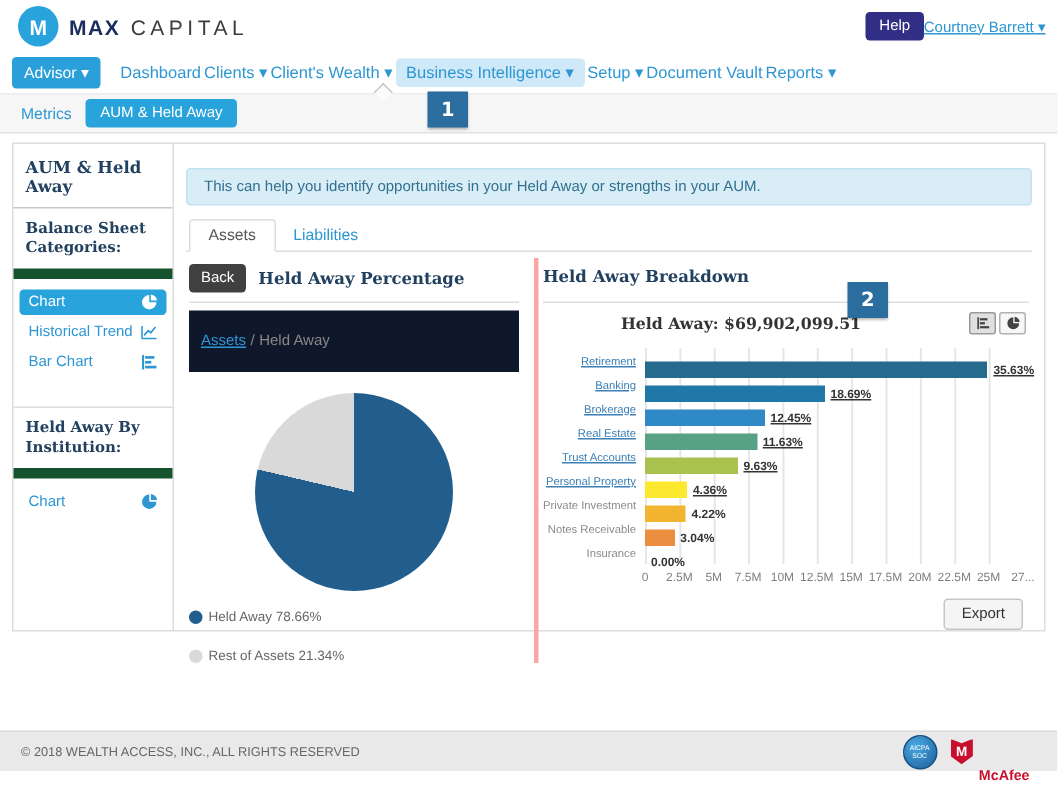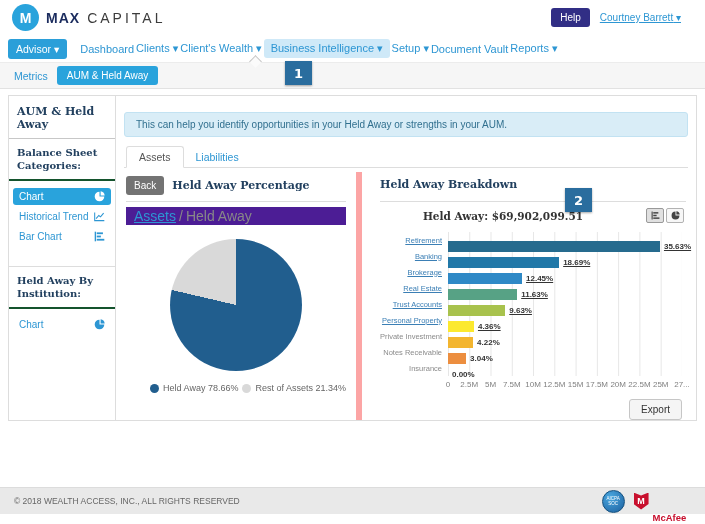--- a/index.html
+++ b/index.html
@@ -8,21 +8,21 @@
     position: relative; width: 705px; height: 524px; overflow: hidden;
     background:#fff; font-family:"Liberation Sans", sans-serif; color:#333;
   }
   
   header { position:absolute; top:0; left:0; right:0; height:36px; background:#fff; }
   .brand { position:absolute; left:12px; top:4px; display:flex; align-items:center; gap:7px; cursor:pointer; }
   .logo-circle { width:27px; height:27px; border-radius:50%; background:#29a3dc; color:#fff;
     display:flex; align-items:center; justify-content:center; font-weight:bold; font-size:14px; }
   .brand-max { font-size:14px; font-weight:800; color:#1b2c5e; letter-spacing:1px; }
   .brand-cap { font-size:14px; font-weight:400; color:#3c3c3c; letter-spacing:3px; }
-  .header-right { position:absolute; right:24px; top:8px; display:flex; align-items:center; gap:10px; }
+  .header-right { position:absolute; right:8px; top:8px; display:flex; align-items:center; }
   .help-btn { background:#312e85; color:#fff; border:none; border-radius:3px; font-size:10px;
     padding:4px 9px; font-family:inherit; cursor:pointer; }
   .user-link { color:#2d96d3; font-size:10px; text-decoration:underline; cursor:pointer; }
   
   nav { position:absolute; top:36px; left:0; right:0; height:25px; display:flex; align-items:center; padding-left:8px; gap:13px; }
   .advisor-btn { background:#2b9fd9; color:#fff; border:none; border-radius:3px; font-size:10.5px;
     padding:4px 8px; font-family:inherit; cursor:pointer; }
   #nav-items { display:flex; align-items:center; gap:2px; }
   .nav-link { font-size:11px; color:#2d96d3; cursor:pointer; white-space:nowrap; }
   .nav-link.active { background:#cfe9f8; border-radius:3px; padding:3px 7px; }
@@ -37,48 +37,48 @@
     display:flex; align-items:center; justify-content:center; font-size:13px; font-weight:bold;
     font-family:"DejaVu Sans", sans-serif; box-shadow:0 1px 2px rgba(0,0,0,.35); }
   #badge1 { left:285px; top:61px; }
   #badge2 { left:565px; top:188px; }
   
   .main-panel { position:absolute; left:8px; top:95px; width:689px; height:326px; background:#fff; border:1px solid #ddd; }
   aside { position:absolute; left:0; top:0; bottom:0; width:107px; border-right:1px solid #ddd; }
   .sb-title { font-family:"DejaVu Serif", serif; font-weight:bold; font-size:11px; color:#22405f;
     padding:9px 8px 7px; border-bottom:1px solid #c7c7c7; }
   .sb-section { font-family:"DejaVu Serif", serif; font-weight:bold; font-size:10px; color:#22405f;
-    padding:7px 8px; line-height:1.3; border-bottom:2px solid #14532d; }
+    padding:7px 8px; line-height:1.3; border-bottom:7px solid #14532d; }
   .sb-section2 { border-top:1px solid #ddd; margin-top:14px; }
   .sb-list { padding:7px 4px 4px; }
   .sb-item { display:flex; justify-content:space-between; align-items:center; padding:3px 6px;
     font-size:10px; color:#2d96d3; border-radius:3px; margin-bottom:3px; cursor:pointer; }
   .sb-item.active { background:#29a3dc; color:#fff; }
   .sb-item svg { display:block; }
   .content { position:absolute; left:107px; top:0; right:0; bottom:0; padding:16px 8px 6px; }
   .banner { background:#d9edf7; border:1px solid #c2e2f2; border-radius:3px; color:#31708f;
     font-size:10px; padding:6px 11px; margin-bottom:9px; }
   .tabs { display:flex; border-bottom:1px solid #ddd; padding-left:2px; height:22px; align-items:flex-end; }
   .tab { font-size:10.5px; padding:4px 12px; cursor:pointer; color:#2d96d3; }
   .tab.active { color:#555; background:#fff; border:1px solid #ddd; border-bottom:1px solid #fff;
     border-radius:3px 3px 0 0; margin-bottom:-1px; }
   .panels { display:flex; margin-top:4px; }
   .left-panel { width:224px; flex:none; padding:2px 2px 0; }
-  .right-panel { flex:1; border-left:6px solid #fca5a5; margin-left:8px; padding:2px 2px 0 18px; }
+  .right-panel { flex:1; border-left:3px solid #fca5a5; margin-left:8px; padding:2px 2px 0 3px; }
   .lp-header { display:flex; align-items:center; gap:8px; height:22px; }
-  .back-btn { background:#737373; color:#fff; border:none; border-radius:3px; font-size:10px;
+  .back-btn { background:#404040; color:#fff; border:none; border-radius:3px; font-size:10px;
     padding:4px 8px; font-family:inherit; cursor:pointer; }
   .panel-title { font-family:"DejaVu Serif", serif; font-weight:bold; font-size:11px; color:#22405f; }
   .rp-title { line-height:22px; display:block; }
   hr { border:0; border-top:1px solid #ddd; margin:5px 0; }
-  .crumb-strip { background:#4c1d95; font-size:14px; padding:1px 8px; color:#888; margin-top:2px; }
+  .crumb-strip { background:#0f172a; font-size:10px; padding:15px 8px; color:#888; margin-top:2px; }
   .crumb-link { color:#2d96d3; text-decoration:underline; cursor:pointer; margin-right:3px; }
   .crumb-sep { margin-right:3px; }
   .pie { width:132px; height:132px; border-radius:50%; margin:14px auto 12px; }
-  .legend { display:flex; justify-content:flex-end; gap:4px; font-size:9px; color:#666; }
+  .legend { display:flex; justify-content:flex-start; gap:16px; font-size:9px; color:#666;flex-direction:column; }
   .legend-item { display:flex; align-items:center; gap:4px; white-space:nowrap; }
   .legend-dot { width:9px; height:9px; border-radius:50%; flex:none; }
   .rp-sub { position:relative; height:22px; }
   .total { position:absolute; left:0; right:60px; text-align:center; font-family:"DejaVu Serif", serif;
     font-weight:bold; font-size:10.5px; color:#333; top:3px; }
   .toggles { position:absolute; right:2px; top:1px; display:flex; gap:2px; }
   .toggle-btn { width:18px; height:15px; display:flex; align-items:center; justify-content:center;
     border:1px solid #b2b2b2; border-radius:2px; background:#f7f7f7; color:#444; cursor:pointer; }
   .toggle-btn.active { background:#e0e0e0; border-color:#999; }
   .hchart { position:relative; margin-top:3px; }

